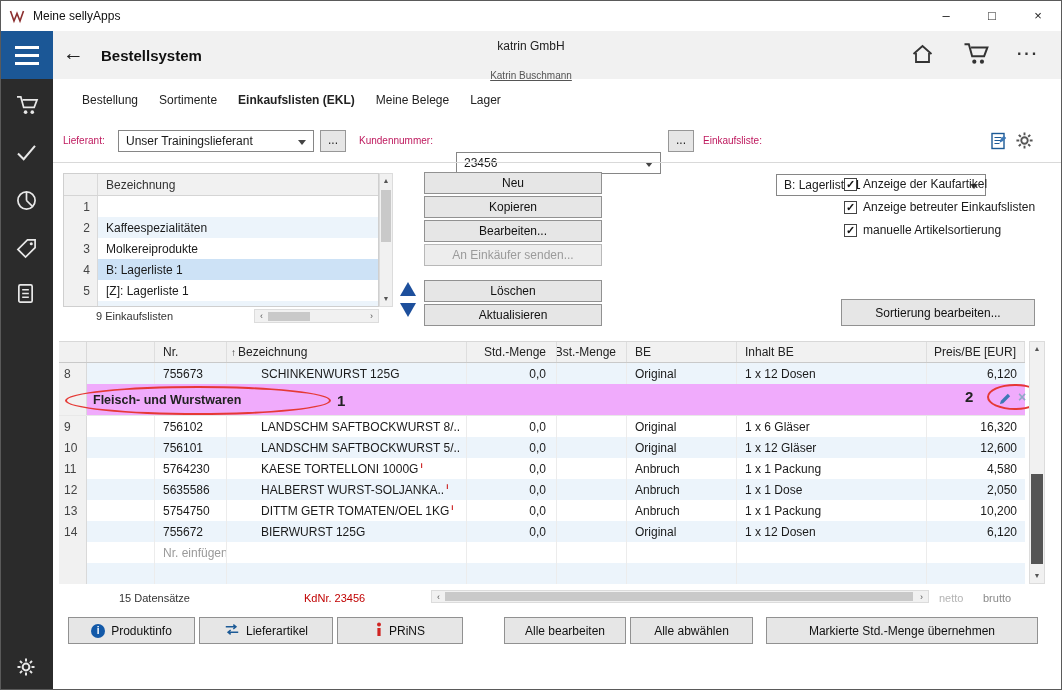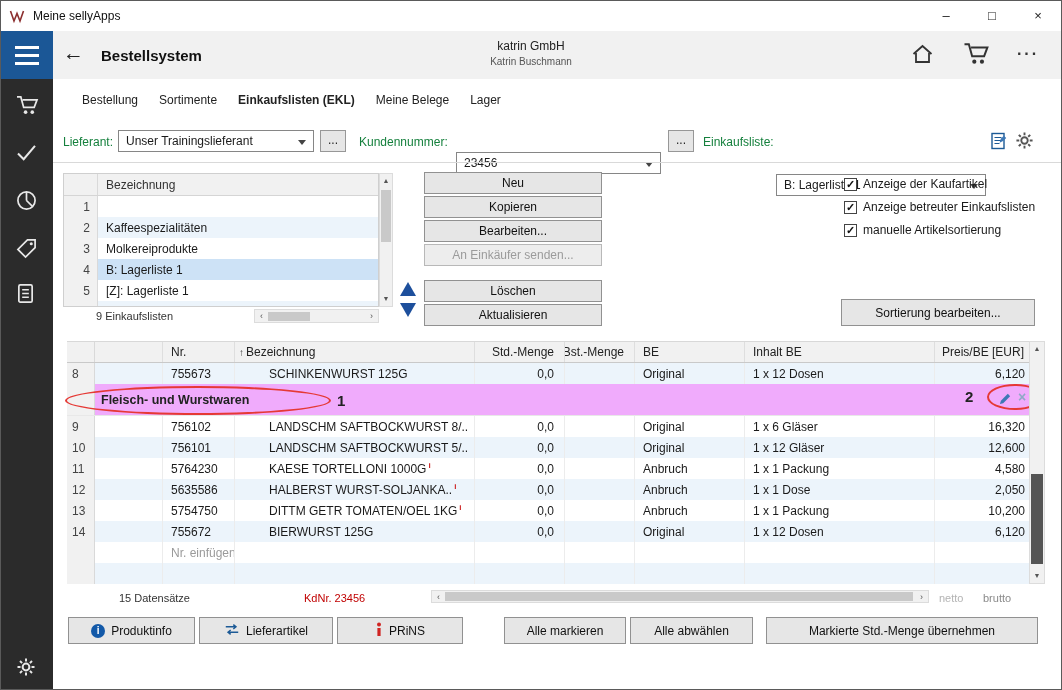--- a/index.html
+++ b/index.html
@@ -17,34 +17,34 @@
 
   
   .appheader { left:0; top:30px; width:100%; height:48px; background:#f1f1f1; }
   .hamburger { left:0; top:30px; width:52px; height:48px; background:#1b5796; display:flex; flex-direction:column;
                justify-content:center; align-items:center; gap:5px; }
   .hamburger span { display:block; width:24px; height:3px; background:#fff; }
   .backarrow { left:62px; top:40px; font-size:21px; font-weight:bold; color:#222; }
   .pagetitle { left:100px; top:46px; font-size:15px; font-weight:bold; color:#111; }
   .headcenter { left:0; right:0; top:38px; text-align:center; }
   .headcenter .co { font-size:12px; color:#222; }
-  .headcenter .usr { font-size:10px; color:#555; margin-top:3px; }
+  .headcenter .usr { font-size:10px; color:#555; margin-top:17px;text-decoration:underline; }
   .headicon { color:#333; }
   .moredots { left:1016px; top:44px; font-size:16px; letter-spacing:2px; color:#333; font-weight:bold; }
 
   
   .sidebar { left:0; top:78px; width:52px; height:612px; background:#2b2b2b; }
   .sideicon { position:absolute; left:15px; }
 
   
   .tabs { left:81px; top:92px; display:flex; gap:21px; font-size:12px; color:#222; }
   .tab.active { font-weight:bold; }
 
   
-  .flabel { font-size:12px; color:#15803d; }
+  .flabel { font-size:10px; color:#be185d; }
   .combo { height:22px; background:#fff; border:1px solid #868686; display:flex; align-items:center;
            padding:0 22px 0 7px; position:relative; font-size:12px; }
   .combo .chev { position:absolute; right:7px; top:9px; width:0; height:0;
                  border-left:4px solid transparent; border-right:4px solid transparent; border-top:5px solid #444; }
   .smallbtn { width:26px; height:22px; background:#e6e6e6; border:1px solid #979797; text-align:center;
               line-height:18px; font-size:12px; color:#222; }
   .divider { left:52px; top:161px; width:1010px; height:1px; background:#d9d9d9; }
 
   
   .ekllist { left:62px; top:172px; width:316px; height:134px; border:1px solid #cfcfcf; overflow:hidden; background:#fff; }
@@ -74,21 +74,21 @@
             border-bottom:14px solid #1d4f9c; }
   .tri-down { width:0; height:0; border-left:8px solid transparent; border-right:8px solid transparent;
               border-top:14px solid #1d4f9c; }
   .cbrow { display:flex; align-items:center; margin-bottom:9px; }
   .cb { width:13px; height:13px; border:1px solid #444; background:#fff; margin-right:6px;
         display:flex; align-items:center; justify-content:center; font-size:11px; font-weight:bold;
         color:#111; line-height:11px; }
   .sortbtn { left:840px; top:298px; width:194px; height:27px; }
 
   
-  .table { left:66px; top:340px; width:966px; }
+  .table { left:58px; top:340px; width:966px; }
   .thead { display:flex; height:22px; background:#f1f1f1; border-top:1px solid #d8d8d8; border-bottom:1px solid #c9c9c9;
            color:#222; }
   .thead .cell { border-right:1px solid #dedede; }
   .trow { display:flex; height:21px; background:#fff; }
   .trow.alt { background:#ecf4fb; }
   .cell { height:100%; display:flex; align-items:center; overflow:hidden; white-space:nowrap; }
   .w-gut { width:28px; background:#f1f1f1; border-right:1px solid #d9d9d9 !important; padding-left:5px; color:#444; }
   .w-mark { width:68px; border-right:1px solid #ececec; }
   .w-nr { width:72px; padding-left:8px; border-right:1px solid #ececec; }
   .w-bez { width:240px; padding-left:34px; border-right:1px solid #ececec; }
@@ -510,21 +510,21 @@
   </div>
   <div class="fbtn" style="left:198px; width:134px;">
     <span>
       <svg viewBox="0 0 18 14" width="16" height="13">
           <path d="M2 4 h11 M10.5 1.5 L13.5 4 10.5 6.5 M16 10 H5 M7.5 7.5 L4.5 10 7.5 12.5" fill="none" stroke="#1c5a96" stroke-width="1.6"></path>
         </svg>
     </span>
     <span>Lieferartikel</span>
   </div>
   <div class="fbtn" style="left:503px; width:122px;">
-    <span>Alle markieren</span>
+    <span>Alle bearbeiten</span>
   </div>
   <div class="fbtn" style="left:629px; width:123px;">
     <span>Alle abwählen</span>
   </div>
   <div class="fbtn" style="left:765px; width:272px;">
     <span>Markierte Std.-Menge übernehmen</span>
   </div>
 
 </div>
 

